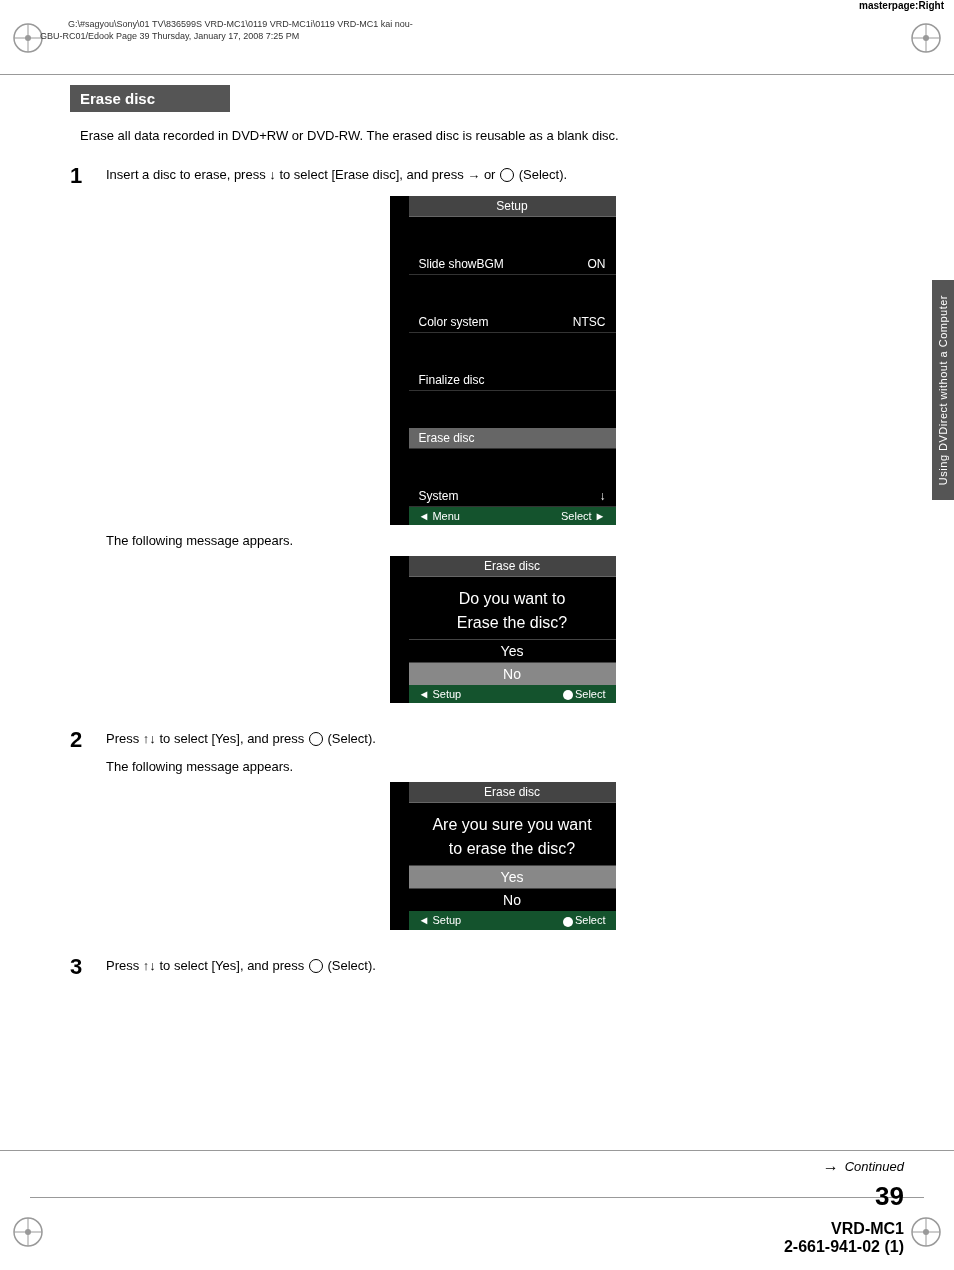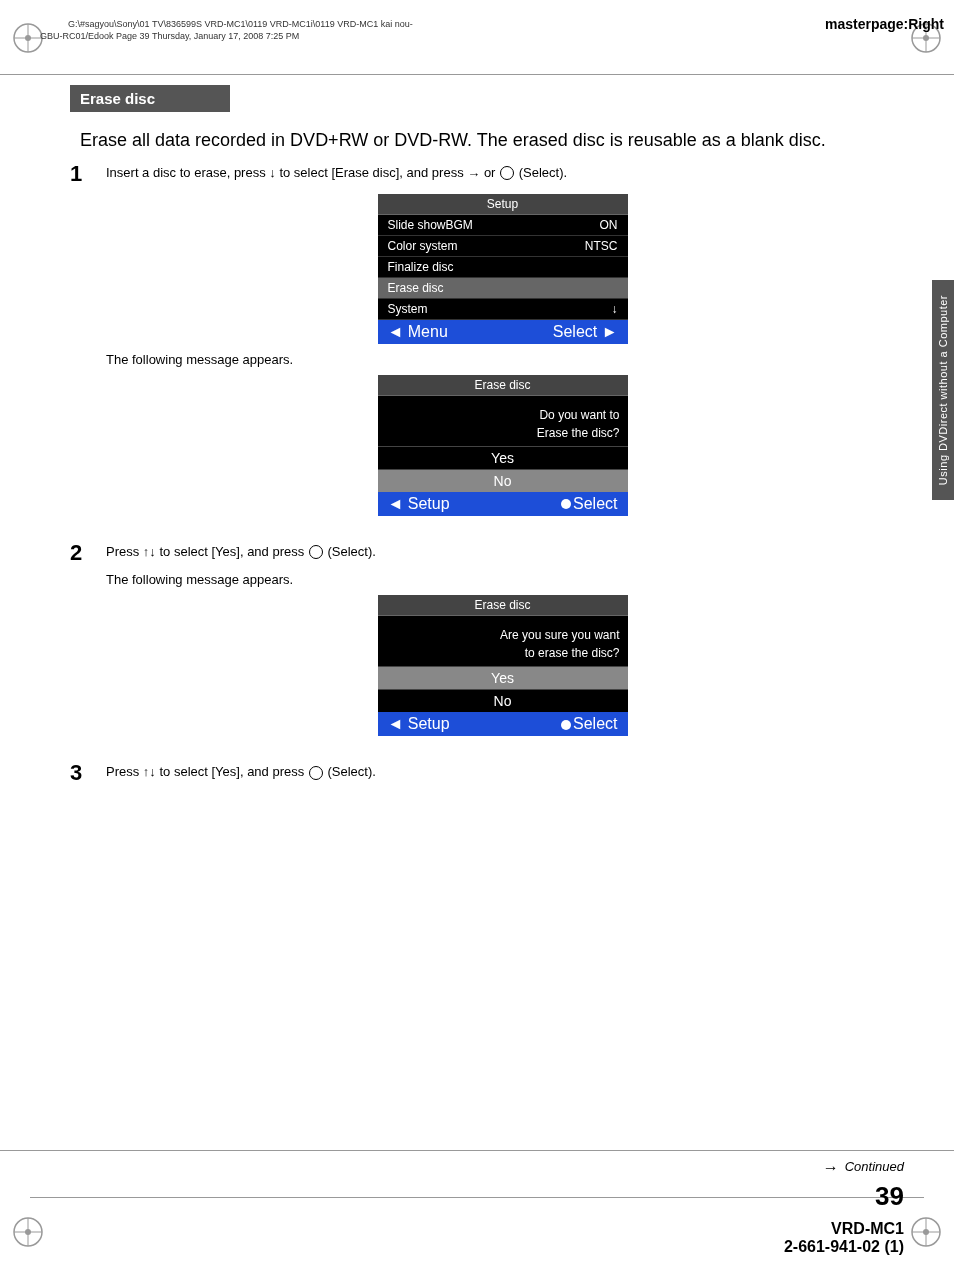--- a/index.html
+++ b/index.html
@@ -19,23 +19,23 @@
       position: absolute;
       top: 0;
       left: 0;
       right: 0;
       height: 75px;
       border-bottom: 1px solid #999;
       padding: 4px 8px;
     }
     .header-top-right {
       position: absolute;
-      top: 16px;
+      top: 0;
       right: 10px;
-      font-size: 14px;
+      font-size: 10px;
       font-weight: bold;
     }
     .header-filepath {
       font-size: 9px;
       color: #333;
       line-height: 1.4;
       margin-top: 14px;
       margin-left: 60px;
     }
     .header-page-info {
@@ -94,23 +94,23 @@
       color: #fff;
       font-size: 15px;
       font-weight: bold;
       padding: 5px 10px;
       margin-bottom: 14px;
       display: inline-block;
       min-width: 160px;
     }
 
     .intro-text {
-      font-size: 18px;
+      font-size: 13px;
       line-height: 1.6;
-      margin-bottom: 8px;
+      margin-bottom: 18px;
       margin-left: 10px;
     }
 
     
     .step {
       display: flex;
       margin-bottom: 18px;
       align-items: flex-start;
     }
     .step-number {
@@ -126,54 +126,56 @@
     .step-instruction {
       font-size: 13px;
       line-height: 1.6;
       margin-bottom: 10px;
     }
 
     
     .ui-screen {
       background: #000;
       color: #fff;
-      width: 250px;
+      width: 226px;
       margin-left: auto;
       margin-right: auto;
       margin-bottom: 8px;
       font-size: 12px;
+      padding-left: 19px;
     }
     .ui-screen-title {
       background: #444;
       text-align: center;
       padding: 3px 8px;
       font-size: 12px;
       border-bottom: 1px solid #666;
     }
     .ui-screen-row {
       display: flex;
       justify-content: space-between;
       padding: 3px 10px;
       border-bottom: 1px solid #333;
+      margin-top: 37px;
     }
     .ui-screen-row.highlighted {
       background: #666;
     }
     .ui-screen-footer {
       display: flex;
       justify-content: space-between;
       padding: 3px 10px;
-      background: #1d4ed8;
-      font-size: 16px;
+      background: #14532d;
+      font-size: 11px;
     }
     .ui-screen-center {
-      text-align: right;
+      text-align: center;
       padding: 10px 8px 4px 8px;
       line-height: 1.5;
-      font-size: 12px;
+      font-size: 16px;
     }
     .ui-screen-option {
       text-align: center;
       padding: 3px 8px;
       border-top: 1px solid #444;
       font-size: 14px;
     }
     .ui-screen-option.highlighted {
       background: #888;
     }

